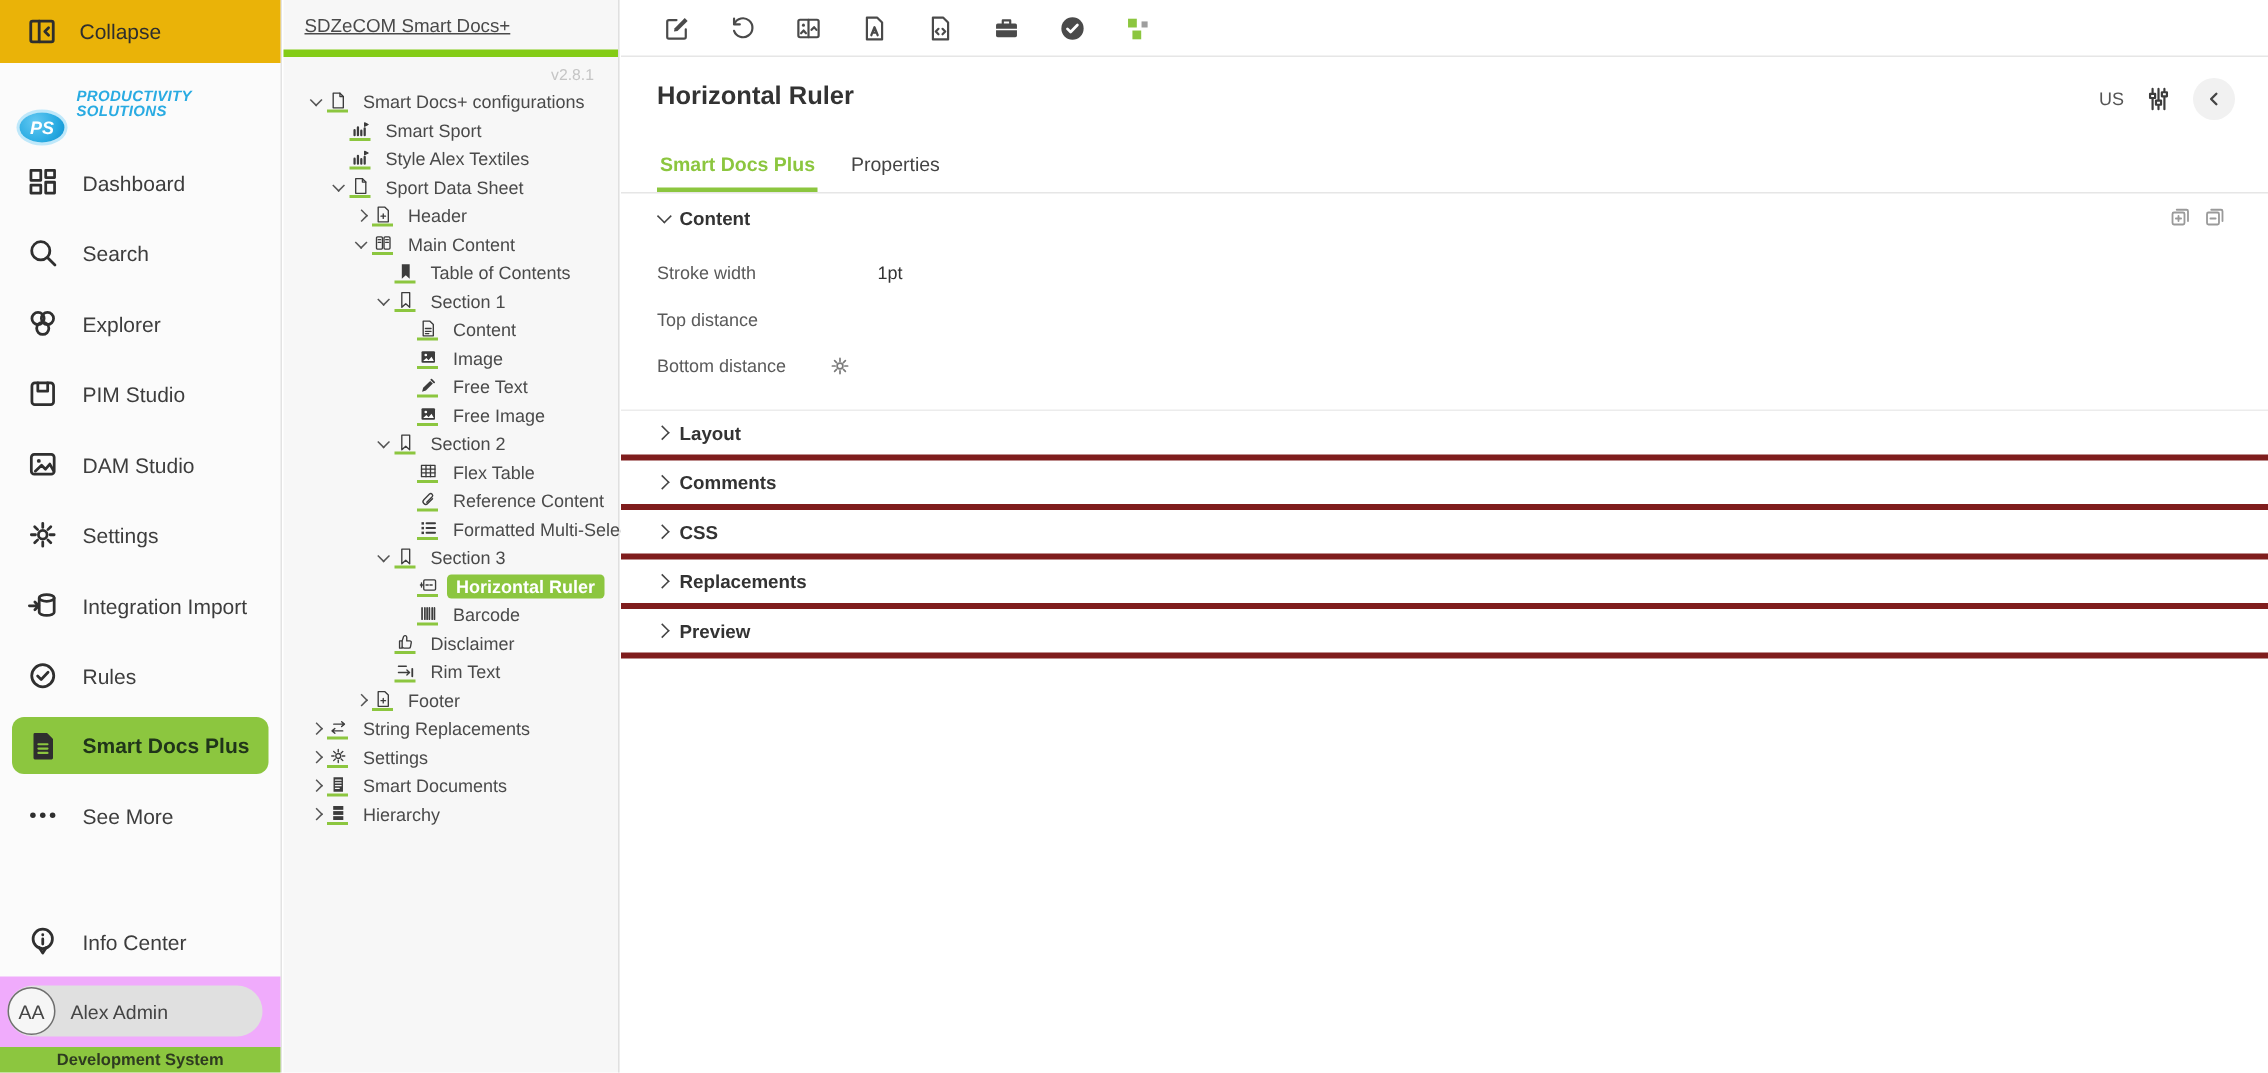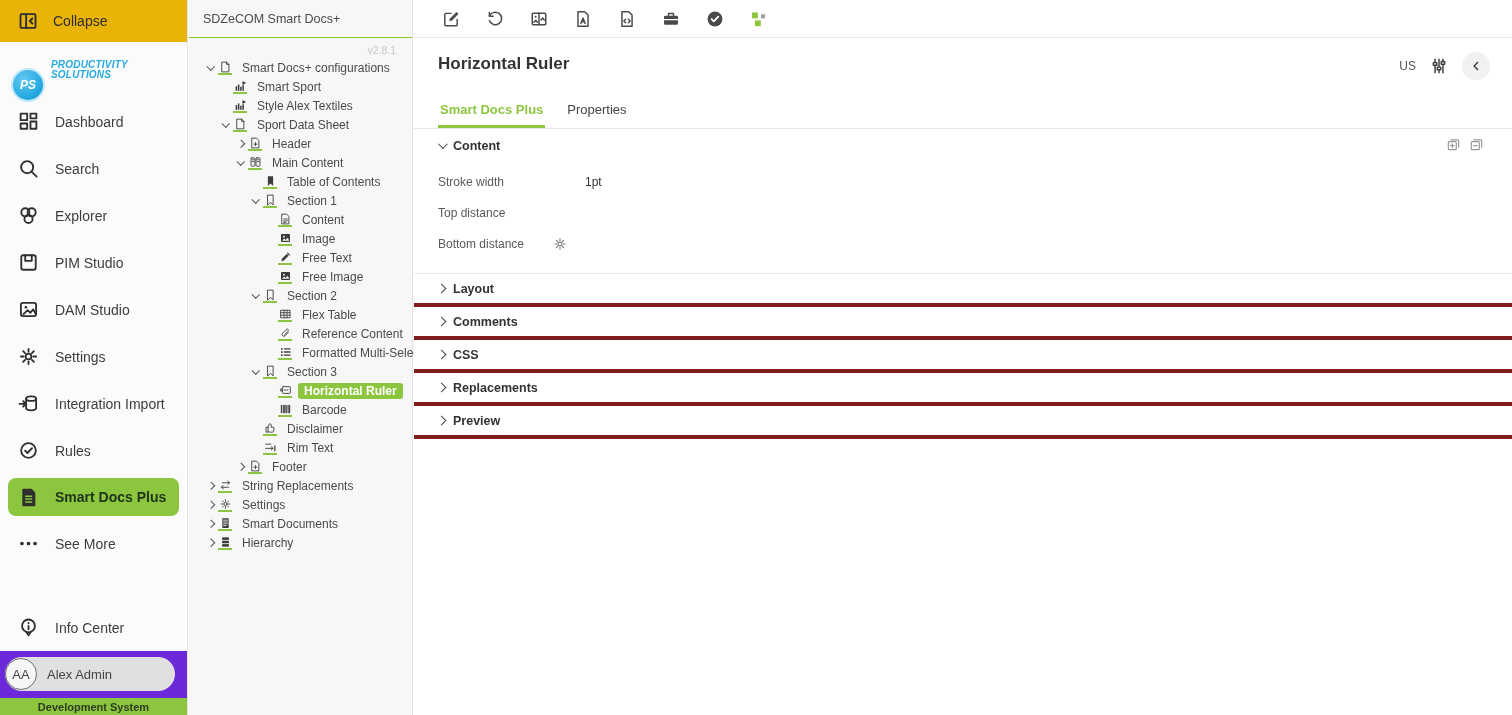--- a/index.html
+++ b/index.html
@@ -8,49 +8,49 @@
   .isvg { display:inline-block; vertical-align:middle; fill:none; stroke:currentColor;
     stroke-width:1.3; stroke-linecap:round; stroke-linejoin:round; }
 
   
   #sidebar { position:absolute; left:0; top:0; width:188px; height:715px; background:#fbfbfb;
     border-right:1px solid #e3e3e3; display:flex; flex-direction:column; }
   #collapse-bar { height:42px; background:#eab308; display:flex; align-items:center;
     padding-left:18px; gap:15px; color:#2e2e2e; font-size:14px; cursor:pointer; }
   #collapse-bar .isvg { width:20px; height:20px; stroke-width:1.5; }
   #brand { height:56px; display:flex; align-items:center; padding-left:13px; gap:8px; }
-  #brand-circle { width:30px; height:30px; border-radius:50%;
+  #brand-circle { width:30px; height:20px; border-radius:50%;
     background:radial-gradient(circle at 35% 30%, #63c8f2, #29abe2 60%, #0e8fd0);
     color:#fff; font-size:12px; font-weight:bold; font-style:italic;
     display:flex; align-items:center; justify-content:center; flex:0 0 auto;
     box-shadow:0 0 0 2px #bfe8fa;margin-top:30px; }
   #brand-text { color:#29abe2; font-weight:bold; font-style:italic; font-size:10px;
     line-height:10px; letter-spacing:.2px; }
   #nav { display:flex; flex-direction:column; }
   .nav-item { height:47px; display:flex; align-items:center; padding-left:18px; gap:16px;
     font-size:14px; color:#3d3d3d; cursor:pointer; }
   .nav-item .isvg { width:21px; height:21px; stroke-width:1.4; color:#2f2f2f; }
   .nav-item.active { height:38px; margin:4px 8px; padding-left:10px; background:#8CC63F;
     border-radius:8px; font-weight:bold; color:#20351a; }
   #sidebar-spacer { flex:1; }
-  #user-strip { background:#6d28d9; padding:6px 0 7px 5px; }
+  #user-strip { background:#f0abfc; padding:6px 0 7px 5px; }
   #user-pill { width:170px; height:34px; background:#e0e0e0; border-radius:17px;
     display:flex; align-items:center; gap:10px; cursor:pointer; }
   #avatar { width:32px; height:32px; border-radius:50%; background:#f6f6f6;
     border:1.5px solid #6f6f6f; color:#444; font-size:13px; display:flex;
     align-items:center; justify-content:center; flex:0 0 auto; }
   #user-name { font-size:13px; color:#444; }
   #dev-bar { height:17px; background:#8CC63F; display:flex; align-items:center;
     justify-content:center; font-size:11px; font-weight:bold; color:#2e3b20; }
 
   
   #tree-panel { position:absolute; left:189px; top:0; width:224px; height:715px;
     background:#f7f7f7; border-right:1px solid #e0e0e0; }
   #tree-header { height:38px; display:flex; align-items:center; padding-left:14px;
-    font-size:12.5px; color:#4a4a4a; border-bottom:1px solid #84cc16; }
+    font-size:12.5px; color:#4a4a4a; border-bottom:5px solid #84cc16;text-decoration:underline; }
   #tree-version { text-align:right; padding:6px 16px 2px 0; font-size:10.5px; color:#c5c5c5; }
   #tree { font-size:12px; color:#4a4a4a; }
   .tnode { height:19px; display:flex; align-items:center; cursor:pointer; white-space:nowrap; }
   .tchev { width:15px; flex:0 0 auto; display:flex; align-items:center; justify-content:center; }
   .tchev i { width:5.5px; height:5.5px; border-right:1.4px solid #555; border-bottom:1.4px solid #555; display:block; }
   .tchev i.down { transform:rotate(45deg) translate(-1px,-1px); }
   .tchev i.right { transform:rotate(-45deg); }
   .ticon { width:14px; height:14px; flex:0 0 auto; margin-right:6px; color:#3c3c3c;
     border-bottom:2px solid #8CC63F; display:flex; align-items:flex-end; justify-content:center; }
   .ticon .isvg { width:13px; height:12px; stroke-width:1.2; }

